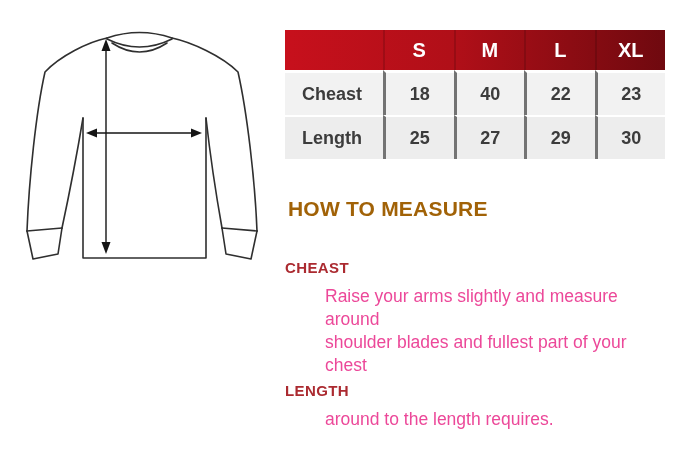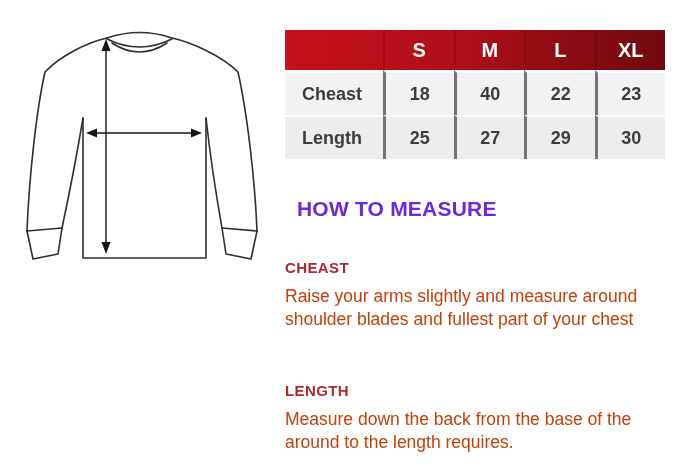--- a/index.html
+++ b/index.html
@@ -28,30 +28,30 @@
     height:42px;padding:0;background:#f2f2f2;color:#3c3c3c;
     font-size:18px;font-weight:700;text-align:center;vertical-align:middle;
     border-top:3px solid #ffffff;
   }
   .size-table tbody tr:nth-child(2) td{background:#ededed;border-top:2px solid #ffffff;}
   .size-table td + td{border-left:3px solid #737373;}
   .size-table td.row-label{text-align:left;padding-left:17px;font-weight:600;}
 
   
   .htm-title{
-    position:absolute;top:197px;left:12px;
-    font-size:21px;font-weight:800;color:#6d28d9;letter-spacing:0.2px;
+    position:absolute;top:197px;left:3px;
+    font-size:21px;font-weight:800;color:#a16207;letter-spacing:0.2px;
   }
   .section{position:absolute;left:0;width:382px;}
   #section-cheast{top:259px;}
   #section-length{top:382px;}
   .section-heading{
     font-size:15px;font-weight:800;color:#ab2a30;letter-spacing:0.4px;margin:0 0 9px 0;
   }
-  .section-line{font-size:17.5px;line-height:23px;color:#c2410c;}
+  .section-line{font-size:17.5px;line-height:23px;color:#ec4899;margin-left:40px;}
 </style>
 </head>
 <body>
 
 <div class="page">
 
   <div class="shirt-panel">
     <svg width="283" height="290" viewBox="0 0 283 290" xmlns="http://www.w3.org/2000/svg">
       <g stroke="#2f2f2f" stroke-width="1.6" fill="none" stroke-linejoin="round" stroke-linecap="round">
 
@@ -131,18 +131,17 @@
     <div class="htm-title">HOW TO MEASURE</div>
 
     <div class="section" id="section-cheast">
       <div class="section-heading">CHEAST</div>
       <div class="section-line">Raise your arms slightly and measure around</div>
       <div class="section-line">shoulder blades and fullest part of your chest</div>
     </div>
 
     <div class="section" id="section-length">
       <div class="section-heading">LENGTH</div>
-      <div class="section-line">Measure down the back from the base of the</div>
       <div class="section-line">around to the length requires.</div>
     </div>
 
   </div>
 </div>
 
 </body></html>

